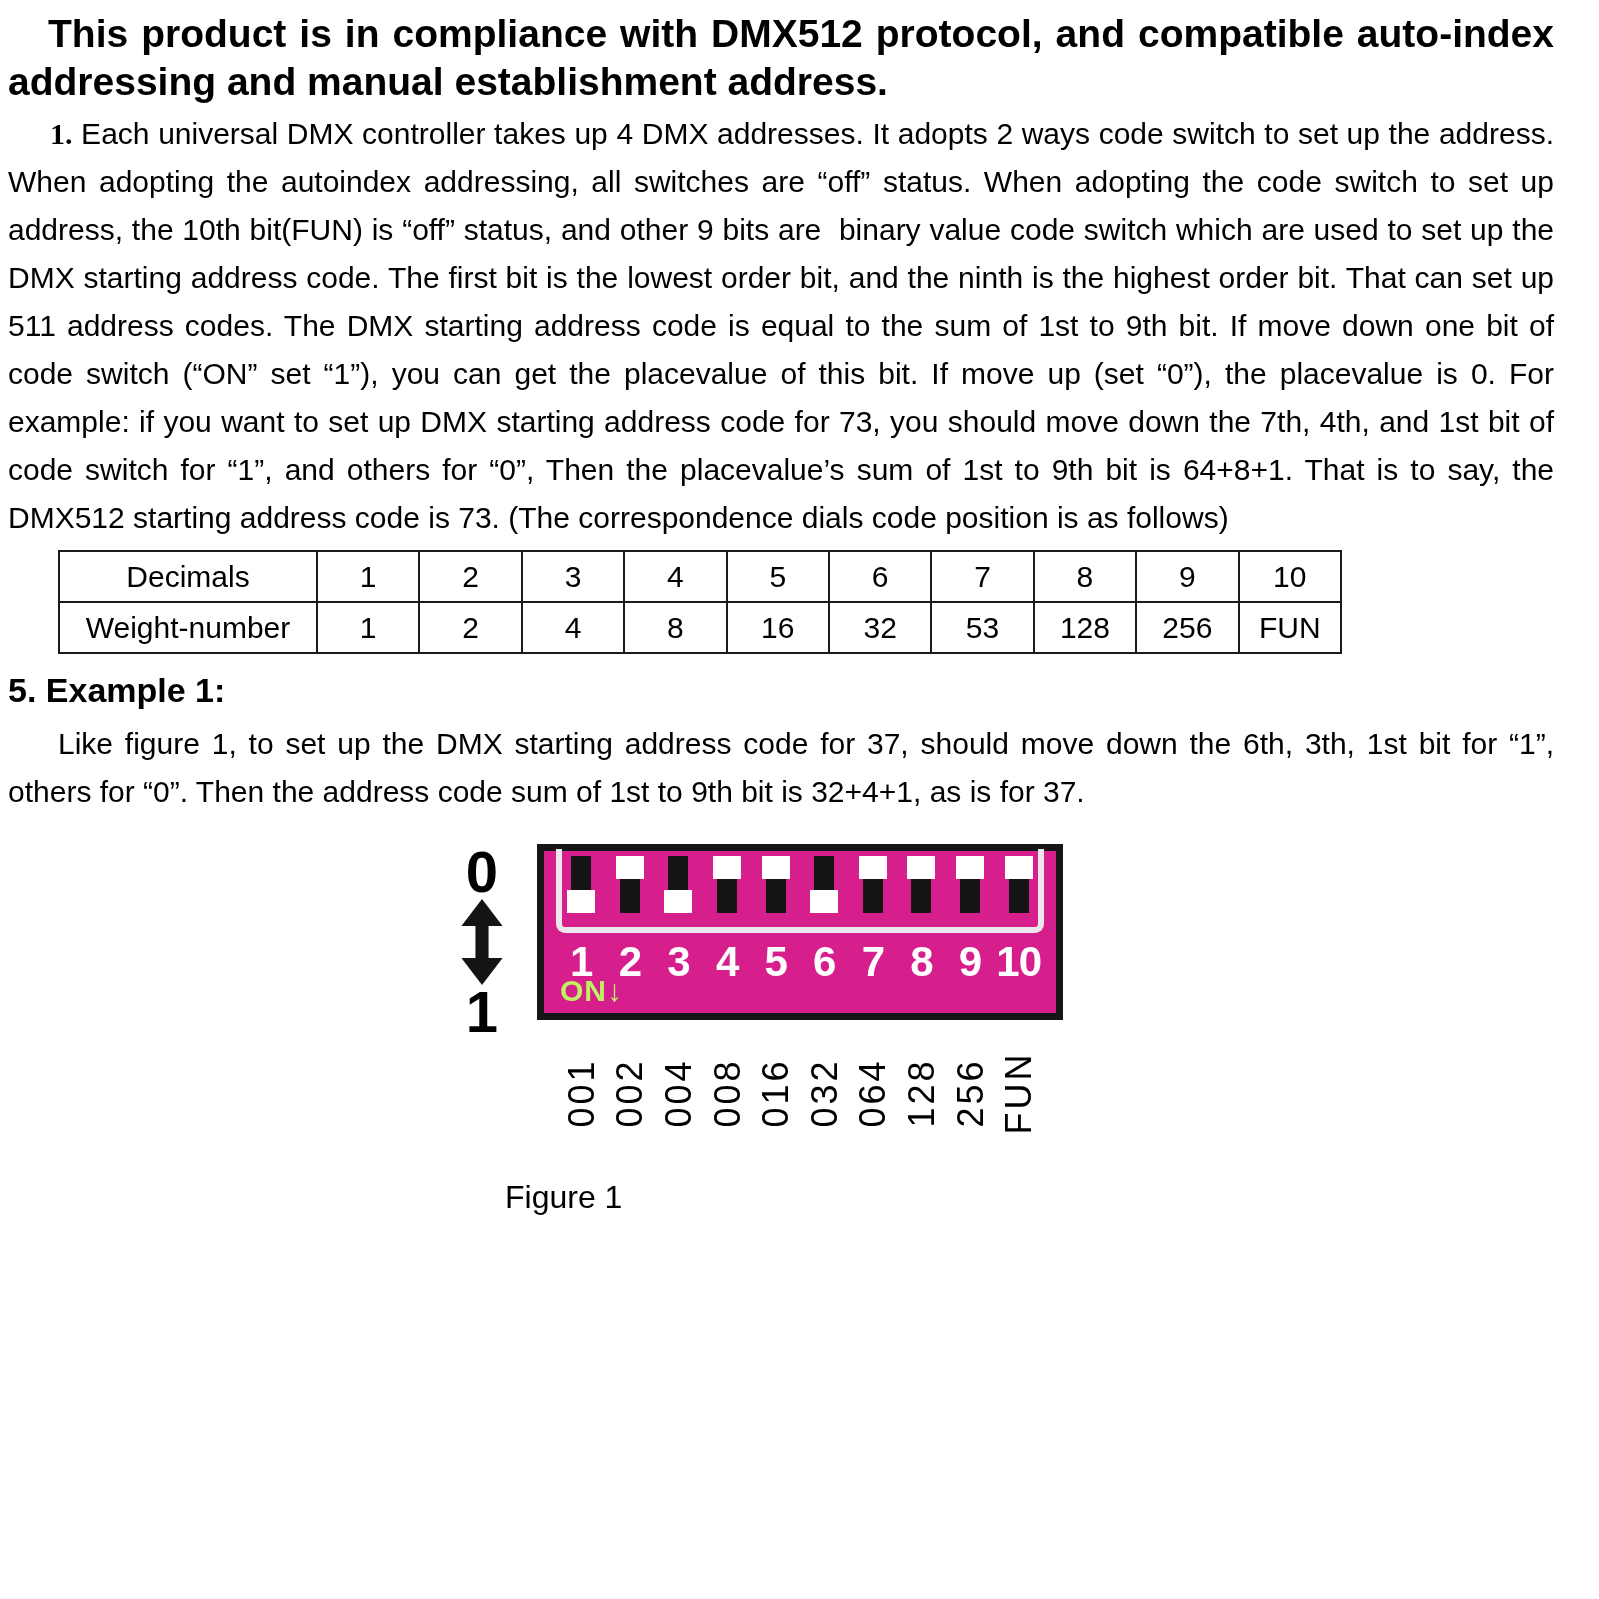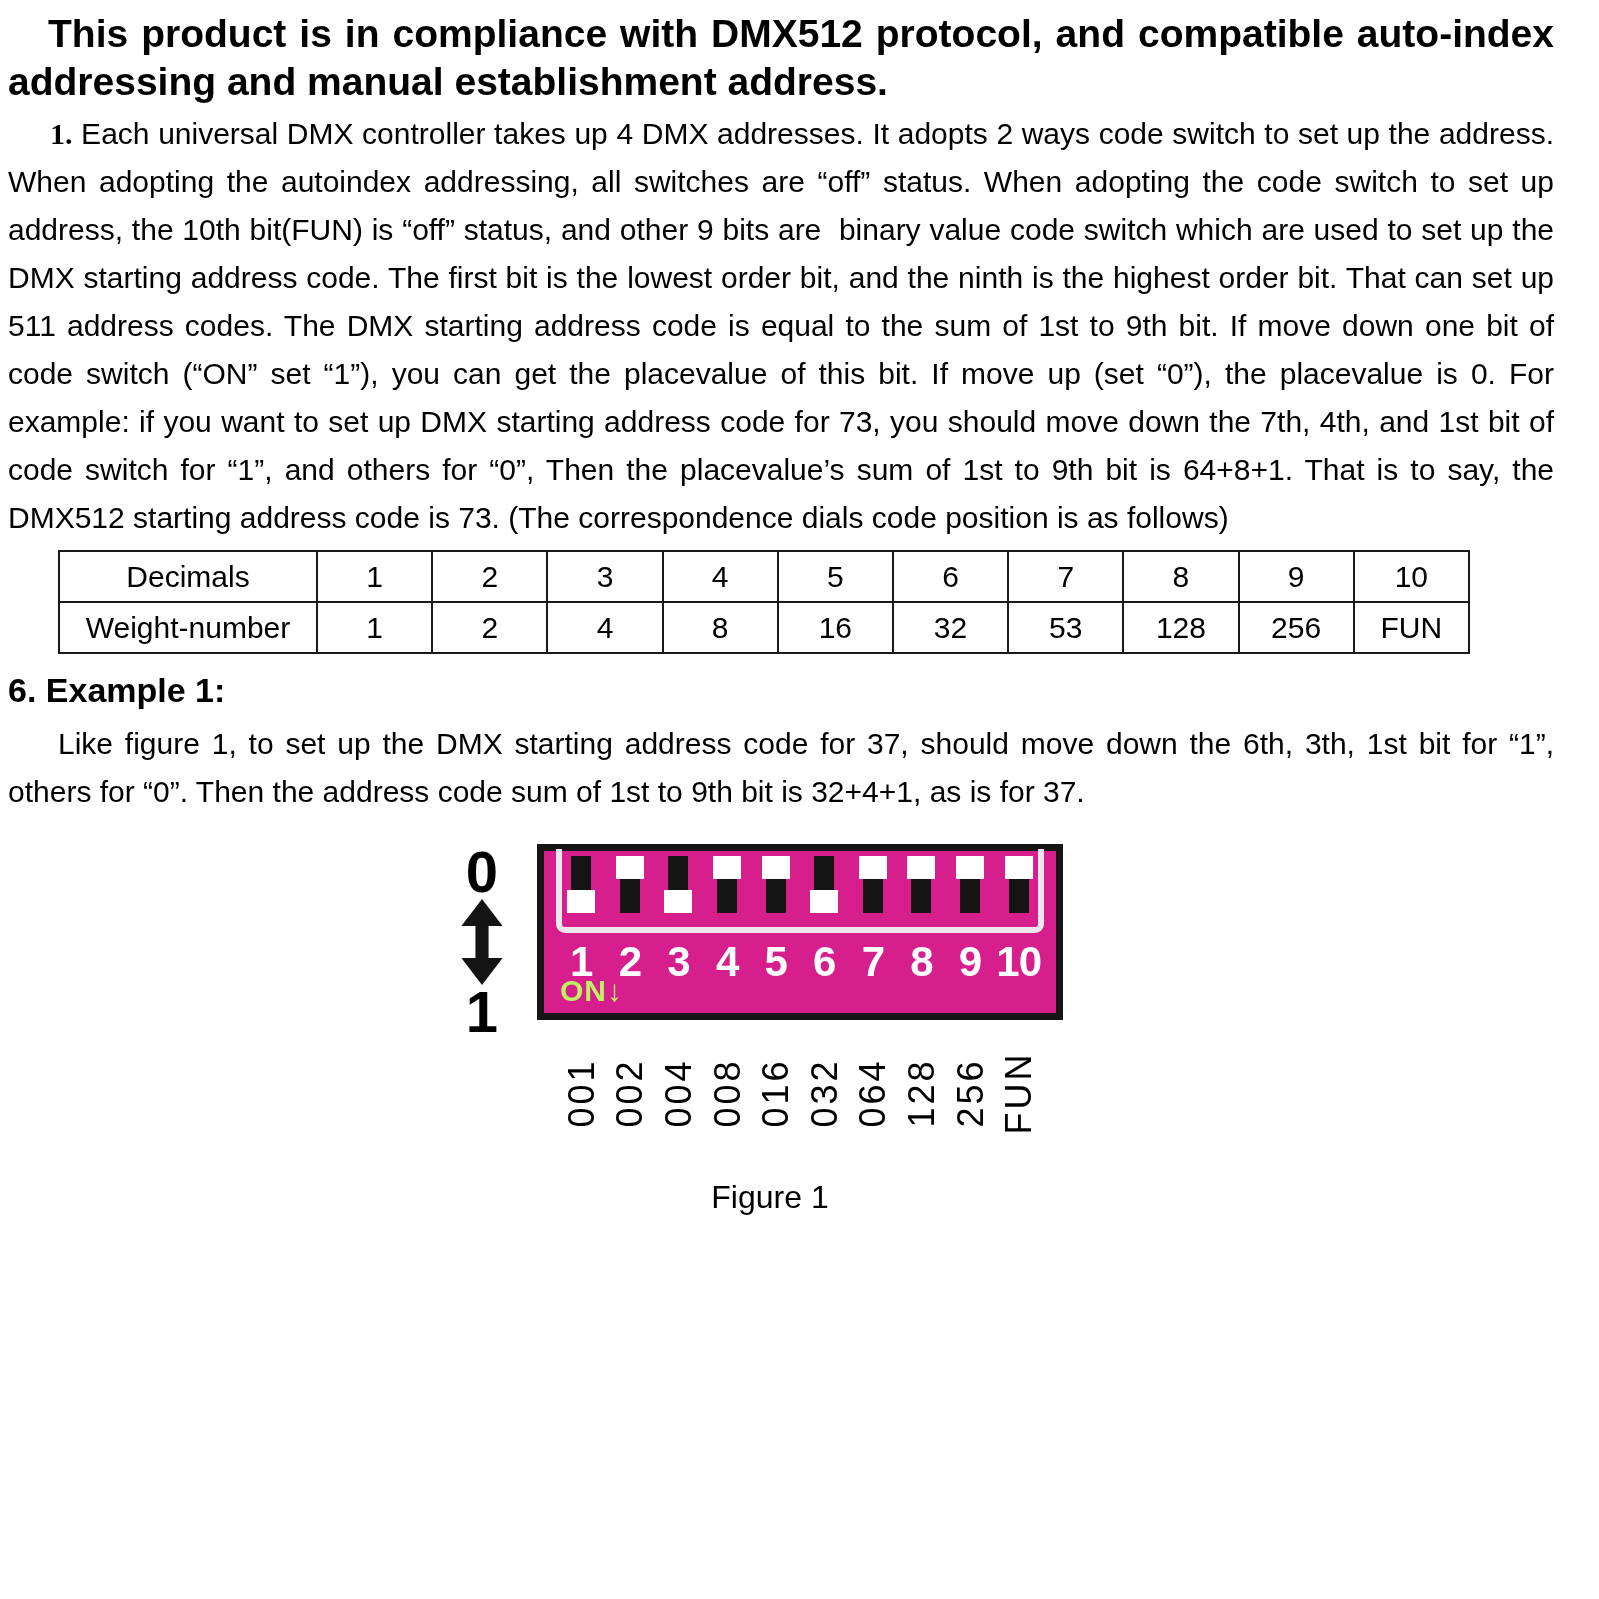--- a/index.html
+++ b/index.html
@@ -34,21 +34,21 @@
   }
   .dip-line{
     font-size:30px;
     line-height:46px;
     text-indent:48px;
     margin-top:2px;
   }
   table.weights{
     border-collapse:collapse;
     margin:8px 0 0 50px;
-    width:1412px;
+    width:1284px;
     table-layout:fixed;
   }
   table.weights td{
     border:2px solid #1a1a1a;
     height:49px;
     text-align:center;
     vertical-align:middle;
     font-size:30px;
     padding:0;
   }
@@ -160,21 +160,21 @@
   .weight-cell span{
     transform:rotate(-90deg);
     white-space:nowrap;
     font-size:36px;
     letter-spacing:3px;
   }
   .fig-caption{
     position:absolute;
     left:60px;top:335px;
     width:530px;
-    text-align:center;
+    text-align:left;
     font-size:32px;
   }
   .arrow-icon{display:block;}
 </style>
 </head>
 <body>
 
 <div class="page">
 
   <p class="intro">This product is in compliance with DMX512 protocol, and compatible auto-index addressing and manual establishment address.</p>
@@ -206,21 +206,21 @@
         <td>16</td>
         <td>32</td>
         <td>53</td>
         <td>128</td>
         <td>256</td>
         <td>FUN</td>
       </tr>
     </tbody>
   </table>
 
-  <p class="example-heading">6. Example 1:</p>
+  <p class="example-heading">5. Example 1:</p>
 
   <p class="example-body">Like figure 1, to set up the DMX starting address code for 37, should move down the 6th, 3th, 1st bit for “1”, others for “0”. Then the address code sum of 1st to 9th bit is 32+4+1, as is for 37.</p>
 
   <div class="fig">
 
     <div class="lever">
       <div class="digit">0</div>
       <svg class="arrow-icon" width="46" height="94" viewBox="0 0 46 94">
         <polygon points="23,1 45,30 1,30" fill="#141414"></polygon>
         <rect x="16" y="27" width="14" height="40" fill="#141414"></rect>

